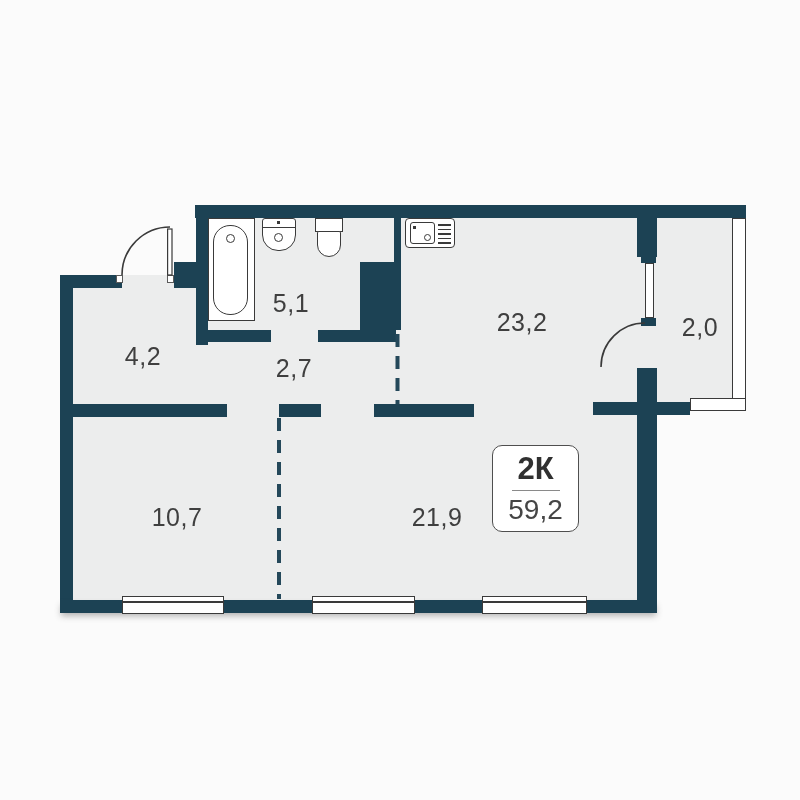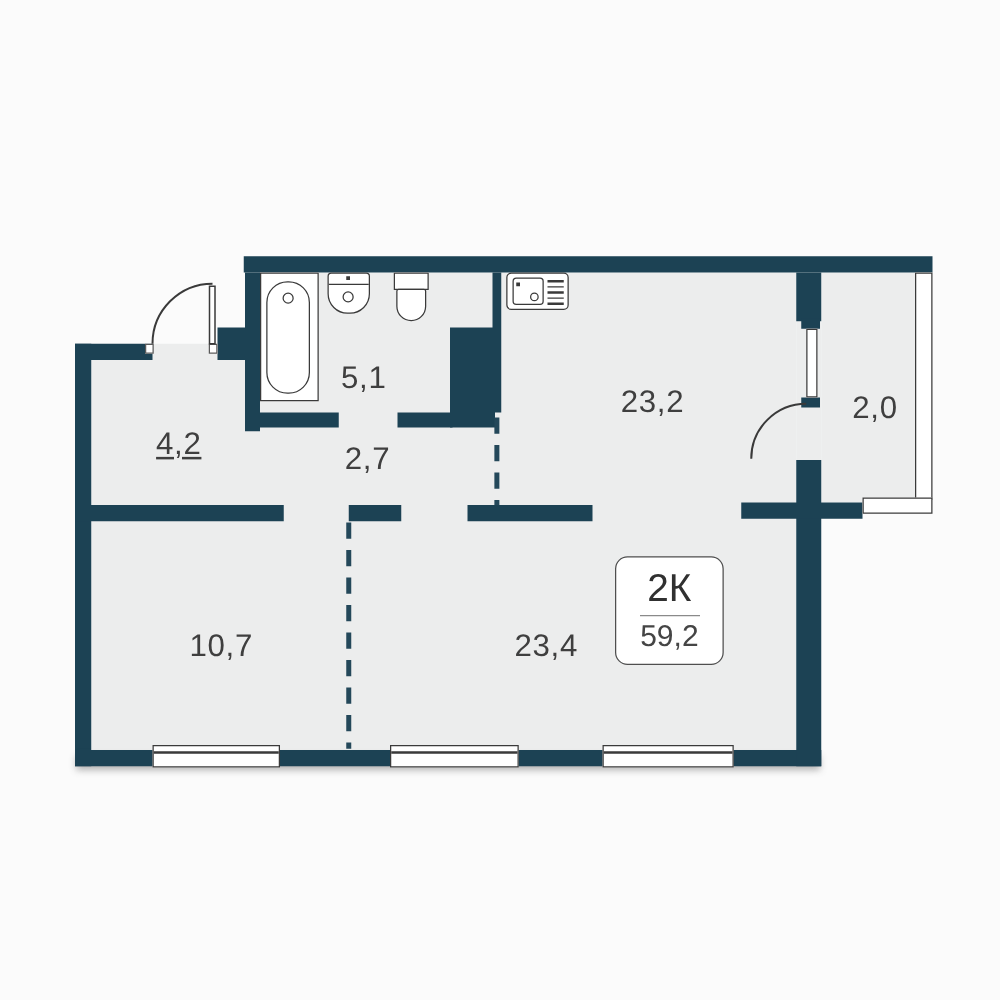--- a/index.html
+++ b/index.html
@@ -12,23 +12,23 @@
   .window .pane{position:absolute;left:0;right:0;top:4px;height:1.5px;background:#3a3a3a;}
   .glz{position:absolute;background:#ffffff;border:1.5px solid #3a3a3a;box-sizing:border-box;}
   .fx{position:absolute;background:#ffffff;border:1.4px solid #3a3a3a;box-sizing:border-box;}
   .fx-line{position:absolute;background:#3a3a3a;}
   .circ{position:absolute;border:1.3px solid #3a3a3a;border-radius:50%;background:#ffffff;box-sizing:border-box;}
   .dot{position:absolute;background:#3a3a3a;}
   .lbl{position:absolute;transform:translate(-50%,-50%);font-size:25px;color:#3f3f3f;letter-spacing:0.5px;white-space:nowrap;}
   .badge{position:absolute;left:492px;top:445px;width:87px;height:87px;background:#ffffff;
          border:1.5px solid #4f4f4f;border-radius:10px;display:flex;flex-direction:column;
          align-items:center;justify-content:center;box-sizing:border-box;}
-  .badge .type{font-size:31px;color:#303030;font-weight:400;line-height:1;}
+  .badge .type{font-size:31px;color:#303030;font-weight:700;line-height:1;}
   .badge .divider{width:48px;height:1.5px;background:#8a8a8a;margin:6px 0 5px 0;}
-  .badge .area{font-size:24px;color:#454545;line-height:1;}
+  .badge .area{font-size:28px;color:#454545;line-height:1;}
   svg.overlay{position:absolute;left:0;top:0;pointer-events:none;}
   .shadow{box-shadow:0 4px 6px -1px rgba(90,90,90,.45);}
 </style>
 </head>
 <body>
 
 <div class="plan">
 
   <div class="floor" style="left:196px;top:218px;width:441px;height:382px;"></div>
   <div class="floor" style="left:73px;top:275px;width:123px;height:325px;"></div>
@@ -95,26 +95,26 @@
 
   <svg class="overlay" width="800" height="800" viewBox="0 0 800 800">
     <path d="M170,227 A48,48 0 0 0 122,275" fill="none" stroke="#3a3a3a" stroke-width="1.6"></path>
     <rect x="167.6" y="229" width="4.4" height="46" fill="#ffffff" stroke="#3a3a3a" stroke-width="1.2"></rect>
     <path d="M645,323 A44,44 0 0 0 601,367" fill="none" stroke="#3a3a3a" stroke-width="1.6"></path>
     <line x1="397.5" y1="334" x2="397.5" y2="404" stroke="#24485a" stroke-width="4" stroke-dasharray="13 9"></line>
     <line x1="279" y1="418" x2="279" y2="599" stroke="#24485a" stroke-width="4" stroke-dasharray="13 9"></line>
   </svg>
 
   <div class="lbl" style="left:291px;top:303px;text-align:right;">5,1</div>
-  <div class="lbl" style="left:143px;top:356px;text-decoration:underline;">4,2</div>
+  <div class="lbl" style="left:143px;top:356px;">4,2</div>
   <div class="lbl" style="left:294px;top:368px;">2,7</div>
   <div class="lbl" style="left:522px;top:322px;">23,2</div>
   <div class="lbl" style="left:700px;top:327px;">2,0</div>
   <div class="lbl" style="left:142px;top:517px;margin-left:35px;">10,7</div>
-  <div class="lbl" style="left:437px;top:517px;">23,4</div>
+  <div class="lbl" style="left:437px;top:517px;">21,9</div>
 
   <div class="badge">
     <div class="type">2К</div>
     <div class="divider"></div>
     <div class="area">59,2</div>
   </div>
 
 </div>
 
 </body></html>

